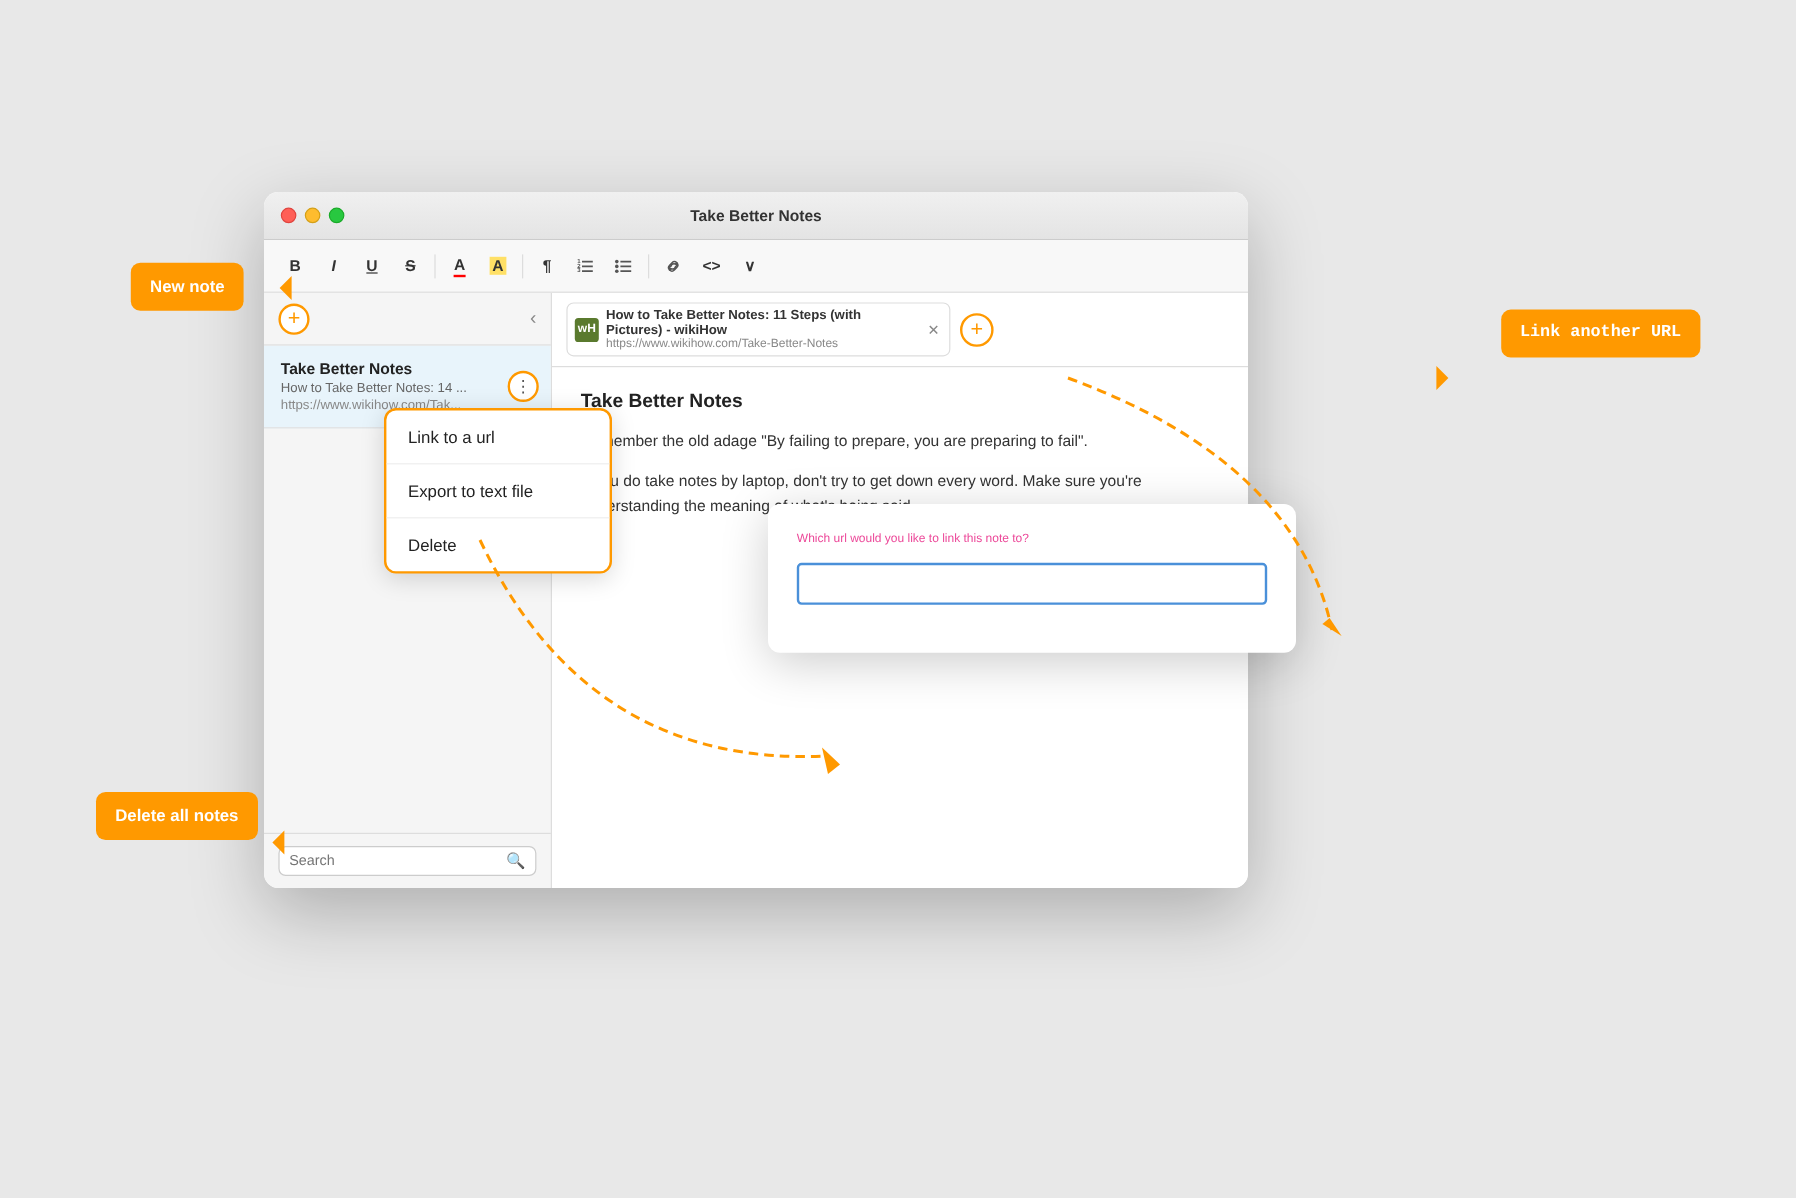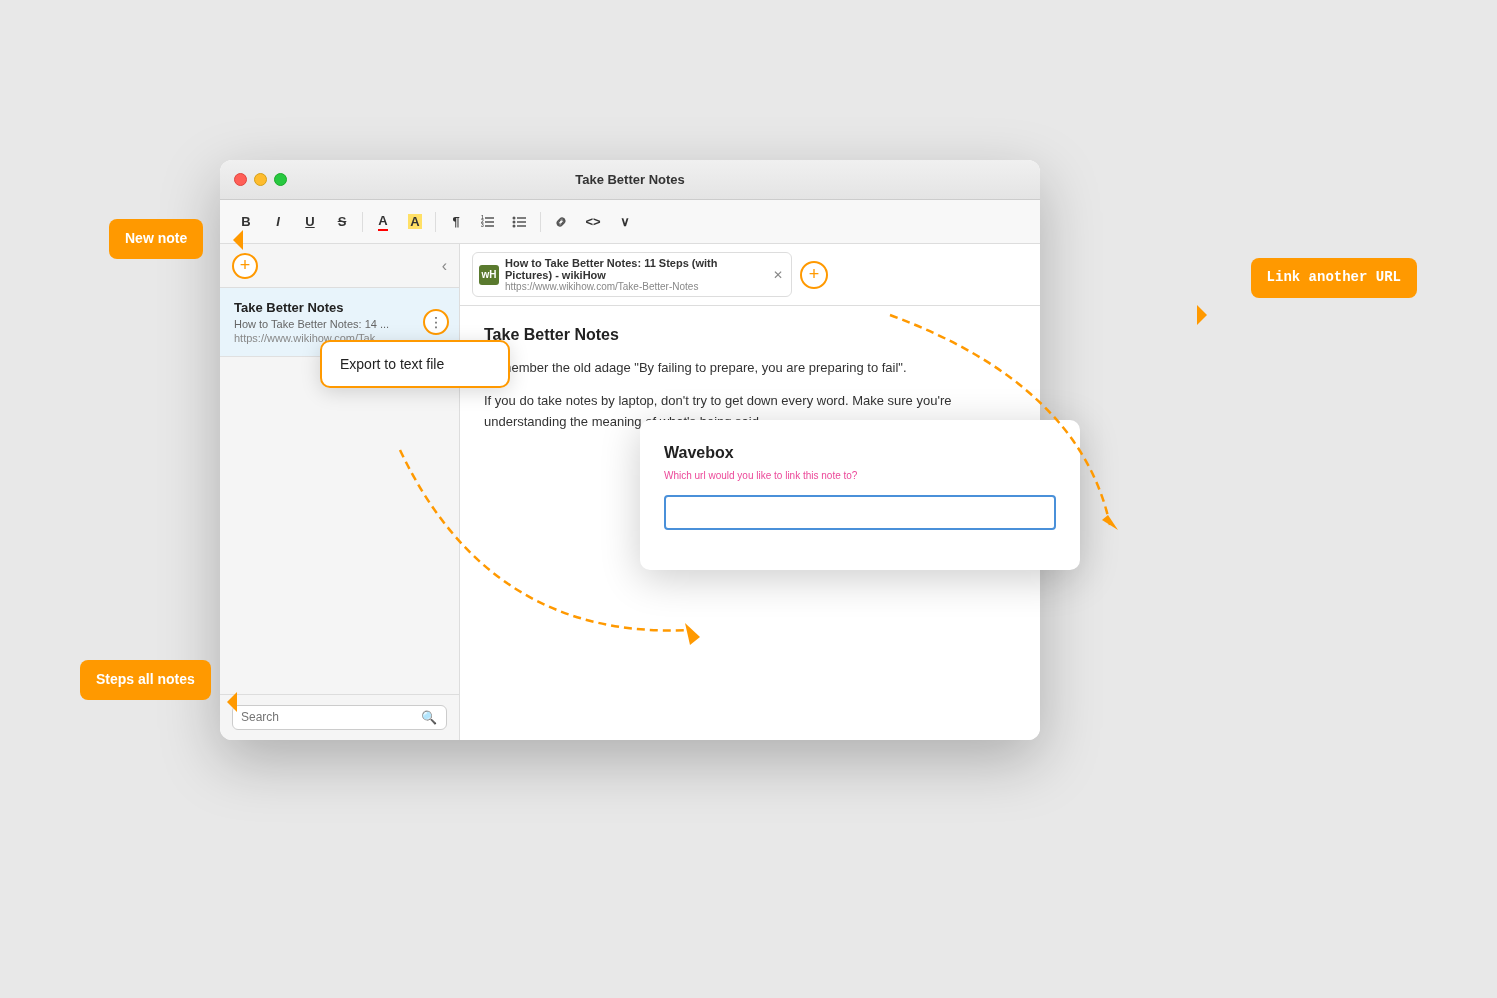--- a/index.html
+++ b/index.html
@@ -495,36 +495,37 @@
       <div class="editor-body">
         <div class="editor-note-title">Take Better Notes</div>
         <p class="editor-text" style="margin-bottom:12px;">Remember the old adage "By failing to prepare, you are preparing to fail".</p>
         <p class="editor-text">If you do take notes by laptop, don't try to get down every word. Make sure you're understanding the meaning of what's being said.</p>
       </div>
     </div>
   </div>
 </div>
 
 <div class="context-menu">
+  <div class="context-menu-item">Link to a url</div>
   <div class="context-menu-item">Export to text file</div>
+  <div class="context-menu-item">Delete</div>
 </div>
 
 <div class="dialog-overlay">
-  <div class="dialog-title">Wavebox</div>
   <div class="dialog-subtitle">Which url would you like to link this note to?</div>
   <input class="dialog-input" type="text" placeholder="" style="">
 </div>
 
 <div class="annotation-label annotation-new-note">New note</div>
 
 <svg class="arrow-arc" style="top:230px;left:233px;width:20px;height:20px;">
   <polygon points="0,10 10,0 10,20" fill="#f90"></polygon>
 </svg>
 
-<div class="annotation-label annotation-search">Steps all
+<div class="annotation-label annotation-search">Delete all
 notes</div>
 
 <svg class="arrow-arc" style="top:692px;left:227px;width:20px;height:20px;">
   <polygon points="0,10 10,0 10,20" fill="#f90"></polygon>
 </svg>
 
 <div class="annotation-label annotation-link-url">Link another URL</div>
 
 <svg class="arrow-arc" style="top:305px;right:290px;width:20px;height:20px;">
   <polygon points="20,10 10,0 10,20" fill="#f90"></polygon>

